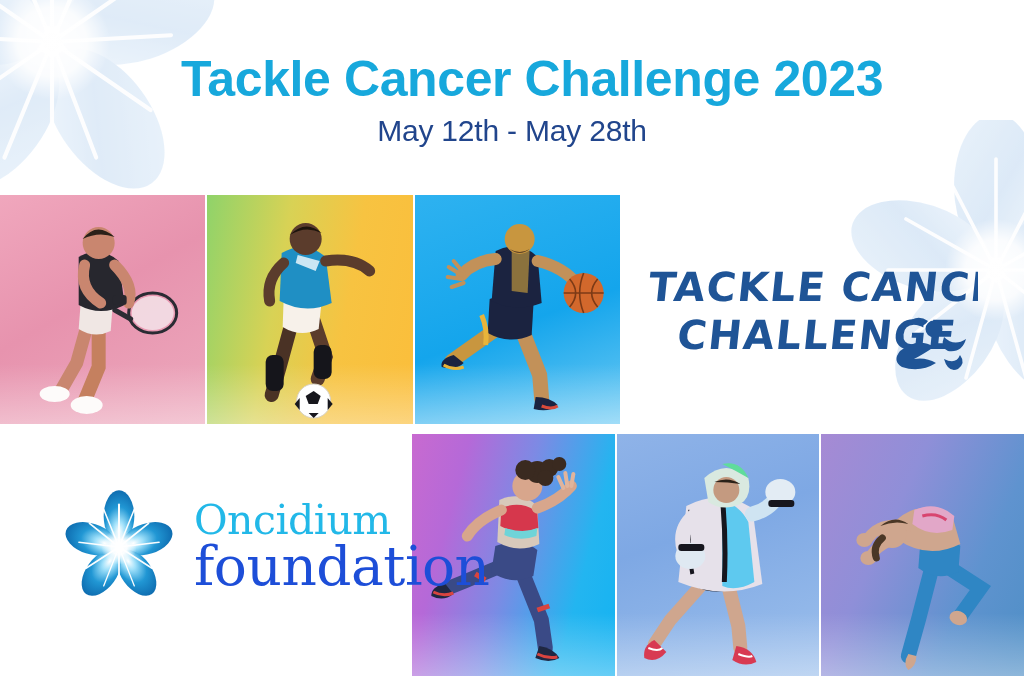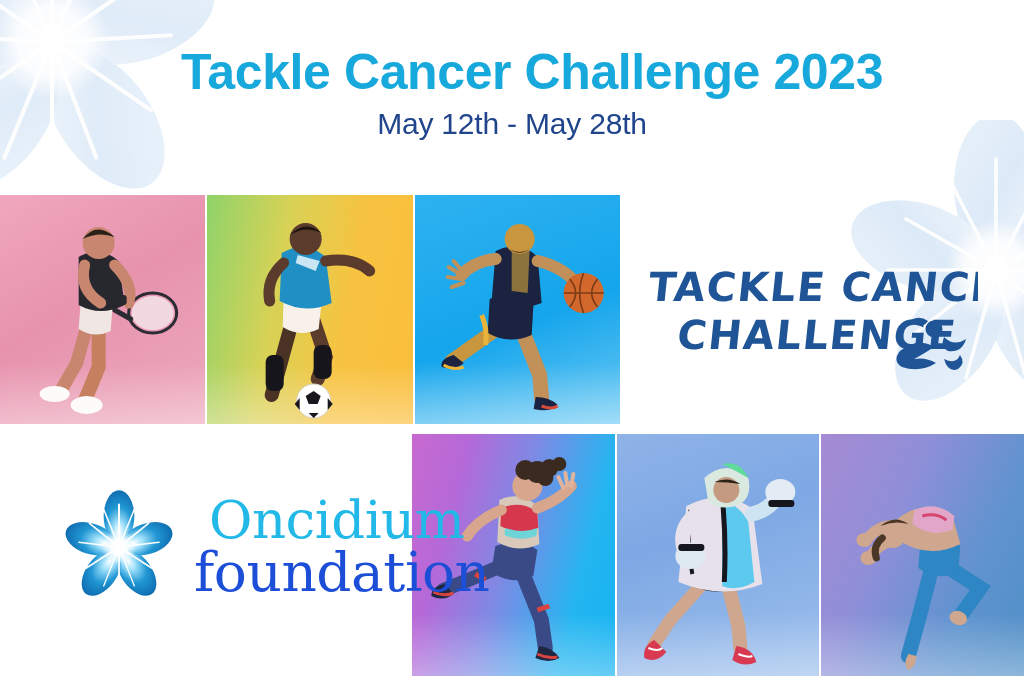--- a/index.html
+++ b/index.html
@@ -29,21 +29,21 @@
 
   
   #title-block {
     position: absolute;
     left: 0; top: 44px;
     width: 1024px;
     text-align: center;
     z-index: 6;
   }
   #main-title {
-    margin: 1px;
+    margin: 8px;
     font-family: "Liberation Sans", sans-serif;
     font-weight: bold;
     font-size: 50px;
     line-height: 1.08;
     letter-spacing: -0.4px;
     color: #17a8dc;
     white-space: nowrap;
     padding-left: 40px;
   }
   #sub-title {
@@ -110,24 +110,23 @@
   #onc-mark { width: 118px; height: 118px; flex: 0 0 auto; }
   #onc-words {
     margin-left: 16px;
     display: flex;
     flex-direction: column;
     justify-content: center;
     line-height: 0.98;
   }
   .onc-line1 {
     font-family: "DejaVu Serif", serif;
-    font-size: 53px;
+    font-size: 41px;
     color: #22b8e8;
     letter-spacing: -0.5px;
-    margin-left: 15px;
   }
   .onc-line2 {
     font-family: "DejaVu Serif", serif;
     font-size: 55px;
     color: #1d4ed8;
     letter-spacing: -0.5px;
   }
 </style>
 </head>
 <body>

